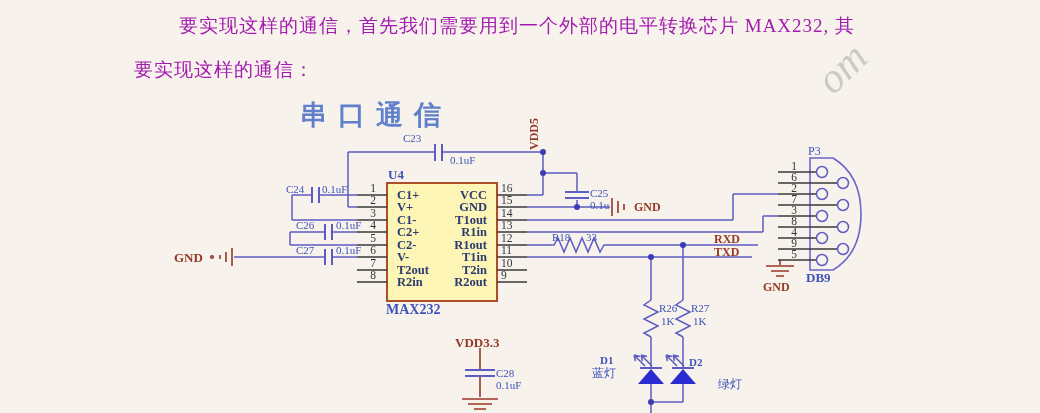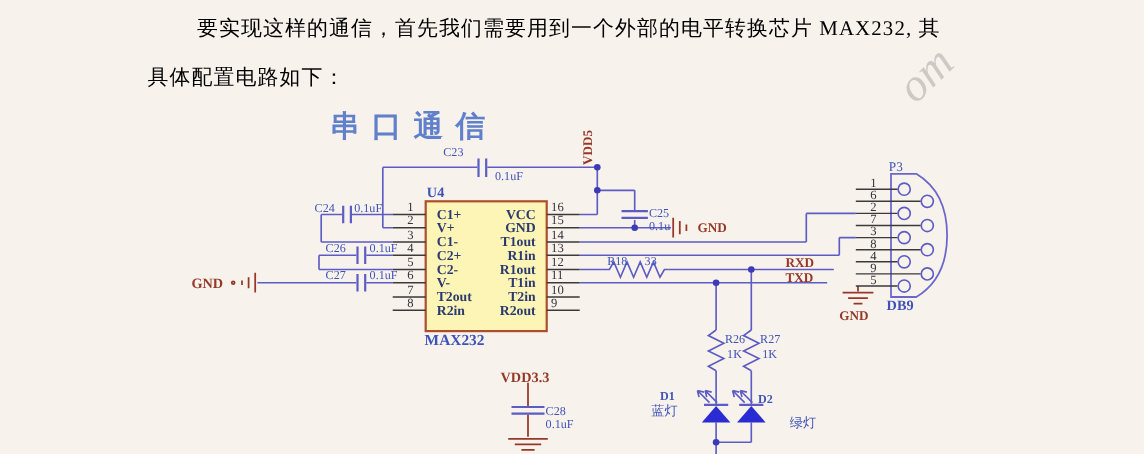--- a/index.html
+++ b/index.html
@@ -2,21 +2,21 @@
 <html><head>
 <meta charset="utf-8">
 <style>
   html,body{margin:0;padding:0;background:#e8e4e0;}
   .page{
     position:relative;width:1040px;height:413px;overflow:hidden;
     background:#f8f2ec;
     font-family:"Liberation Serif","DejaVu Serif",serif;
   }
   .para{
-    position:absolute;color:#000000;font-size:19px;letter-spacing:1px;white-space:nowrap;
+    position:absolute;color:#a21caf;font-size:19px;letter-spacing:1px;white-space:nowrap;
   }
   .line1{left:179px;top:13px;}
   .line2{left:134px;top:57px;}
   .watermark{
     position:absolute;left:816px;top:44px;color:#c3c0bd;font-size:42px;font-style:italic;
     transform:rotate(-44deg);opacity:.8;font-family:"Liberation Serif",serif;
   }
   svg{position:absolute;left:0;top:0;}
   svg text{font-family:"Liberation Serif","DejaVu Serif",serif;}
   .title{fill:#6080cc;font-size:27px;font-weight:bold;letter-spacing:11px;}
@@ -33,21 +33,21 @@
   .dot{fill:#3b3bb8;}
   .db9{stroke:#6a66cc;stroke-width:1.6;fill:none;}
   .ledfill{fill:#2b2bd4;stroke:none;}
 </style>
 </head>
 <body>
 
 <div class="page">
 
   <div class="para line1">要实现这样的通信，首先我们需要用到一个外部的电平转换芯片 MAX232, 其</div>
-  <div class="para line2">具体配置电路如下：</div>
+  <div class="para line2">要实现这样的通信：</div>
   <div class="watermark">om</div>
 
   <svg width="1040" height="413" viewBox="0 0 1040 413">
 
     <text class="title" x="300" y="124">串口通信</text>
 
     <g>
       <path class="wire" d="
         M292,195 H311 M320,195 H357 M292,195 V220 M292,220 H357
         M290,232 H324 M333,232 H357 M290,232 V245 M290,245 H357

